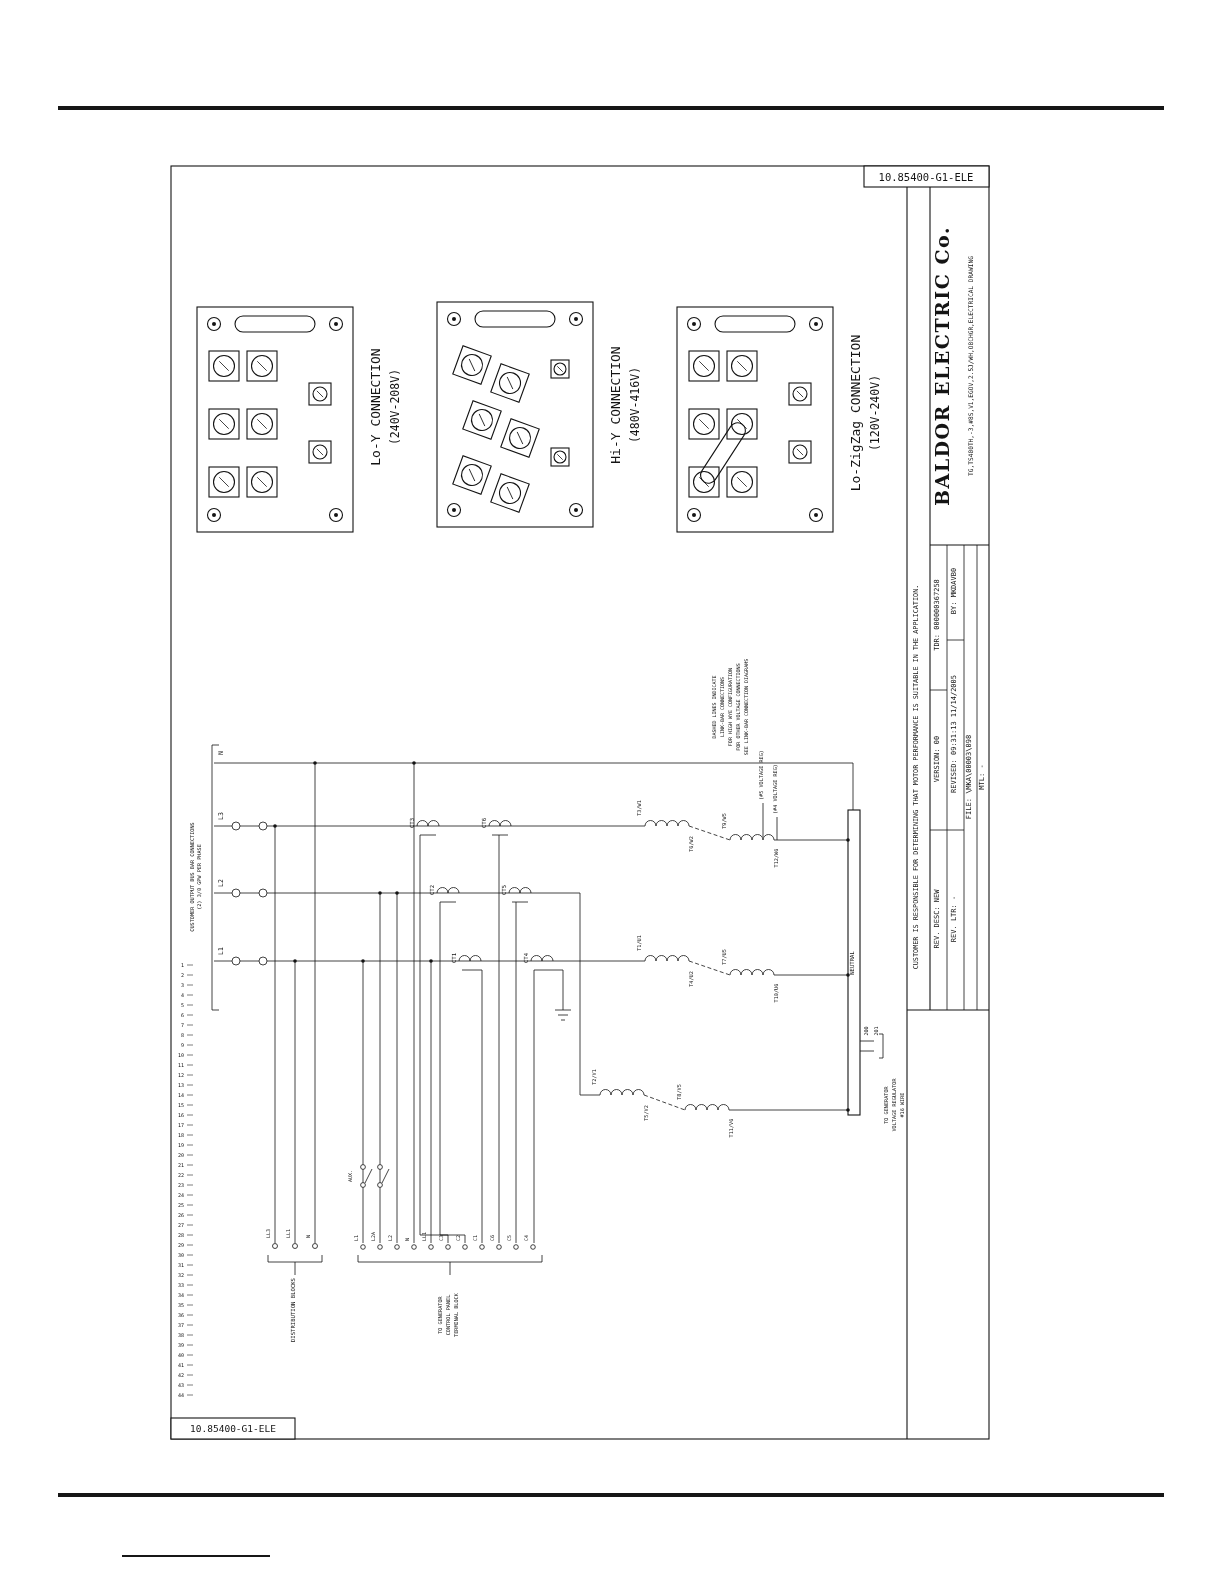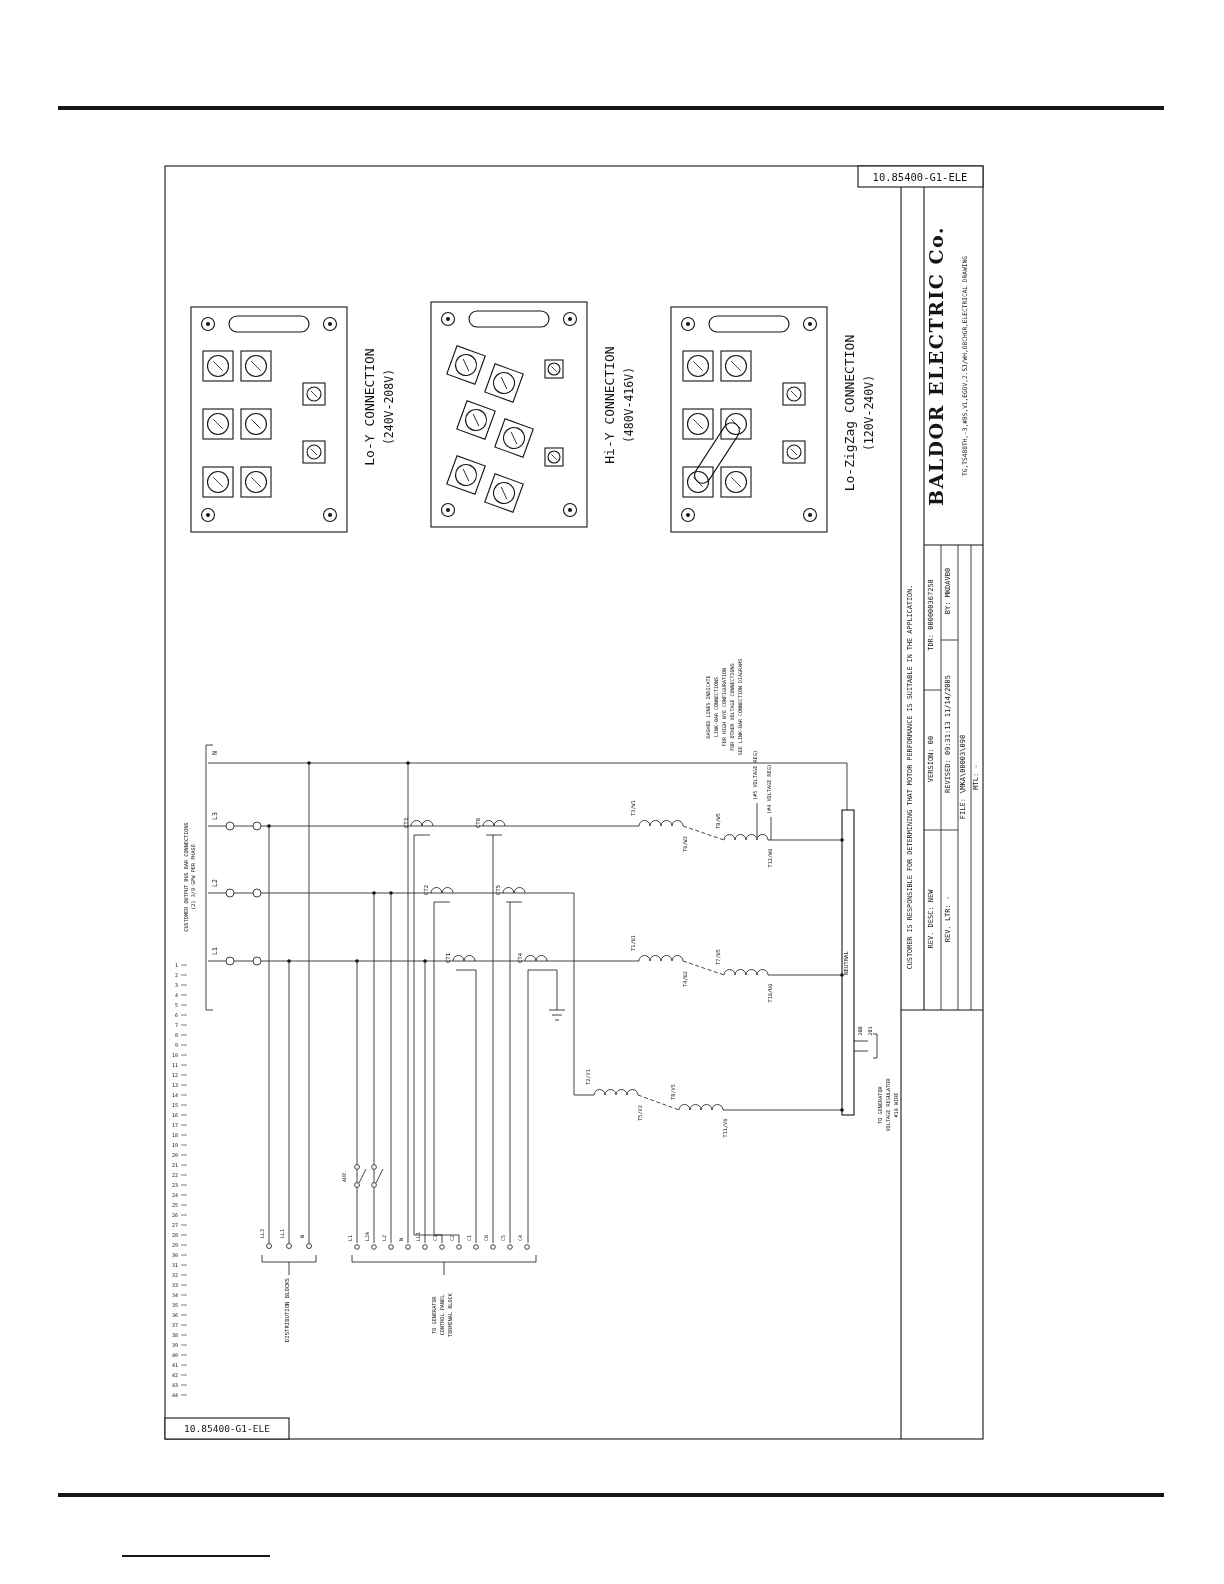--- a/index.html
+++ b/index.html
@@ -1,21 +1,21 @@
 <!DOCTYPE html>
 <html><head>
 <meta charset="utf-8">
 <style>
   html,body{margin:0;padding:0;background:#e8e8e8}
   .page{position:relative;width:1224px;height:1584px;background:#ffffff;overflow:hidden;margin:0 auto}
   .rule{position:absolute;background:#161616}
   .rule-top{left:58px;top:106px;width:1106px;height:4px}
   .rule-bottom{left:58px;top:1493px;width:1106px;height:4px}
   .rule-footnote{left:122px;top:1555px;width:148px;height:2px}
-  .sheet{position:absolute;left:164px;top:165px;width:820px;height:1275px}
+  .sheet{position:absolute;left:170px;top:165px;width:820px;height:1275px}
   svg{display:block}
   .t{font-family:"DejaVu Sans Mono","Liberation Mono",monospace;fill:#141414}
   .ts{font-family:"DejaVu Serif","Liberation Serif",serif;fill:#141414;font-weight:600;letter-spacing:1.5px}
   .t5{font-size:5px}.t52{font-size:5.2px}.t55{font-size:5.6px}
   .t62{font-size:6.2px}.t65{font-size:6.5px}.t68{font-size:6.8px}.t7{font-size:7px}
   .t95{font-size:9.5px}.t10{font-size:10.5px}.t11{font-size:11.5px}.t13{font-size:13px}.t19{font-size:19px}
   .w{stroke:#141414;stroke-width:.8;fill:none}
   .w05{stroke:#141414;stroke-width:.55;fill:none}
   .ln{stroke:#141414;stroke-width:1.1;fill:none}
   .lnf{stroke:#141414;stroke-width:1.1;fill:#ffffff}

